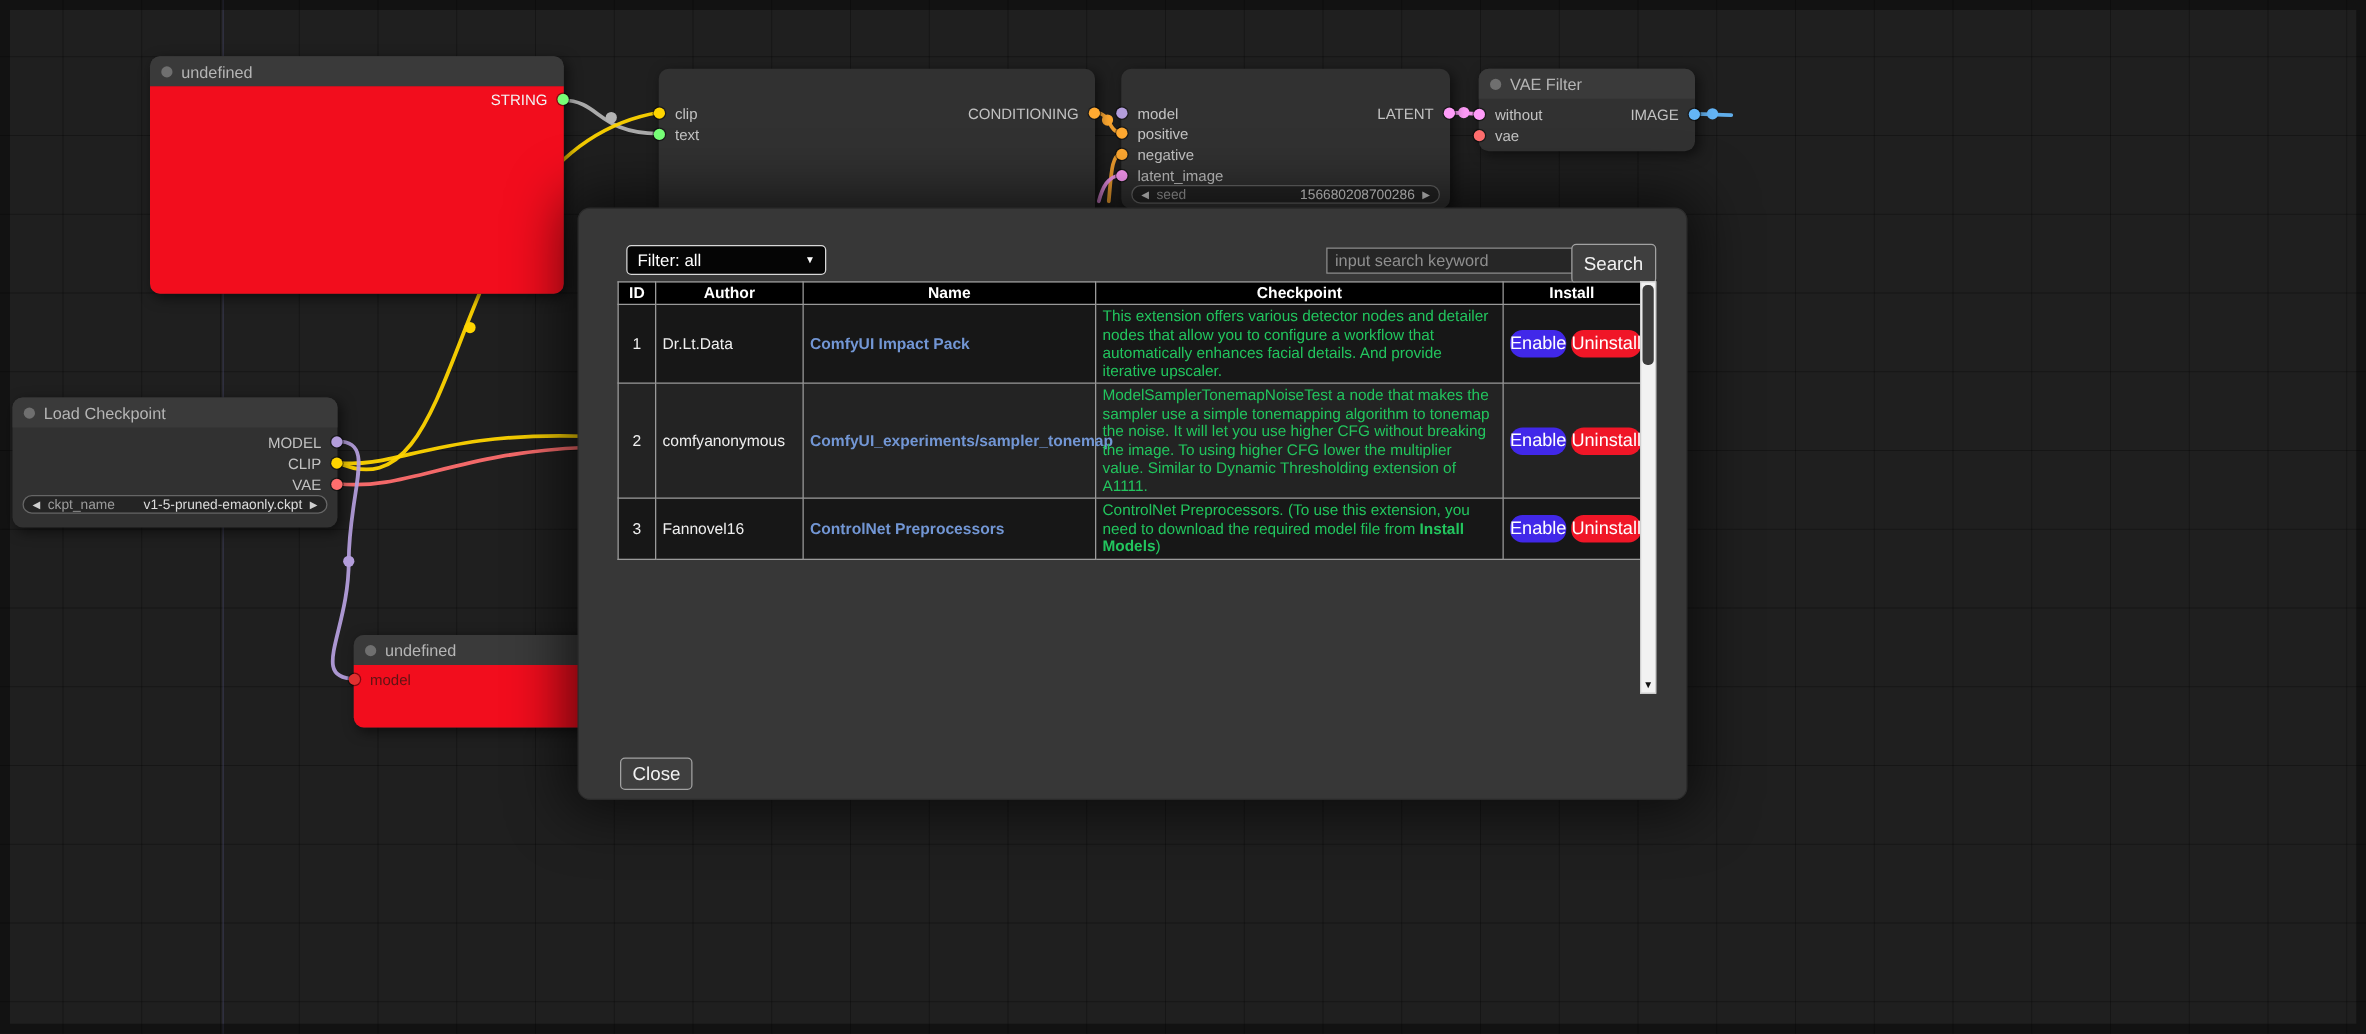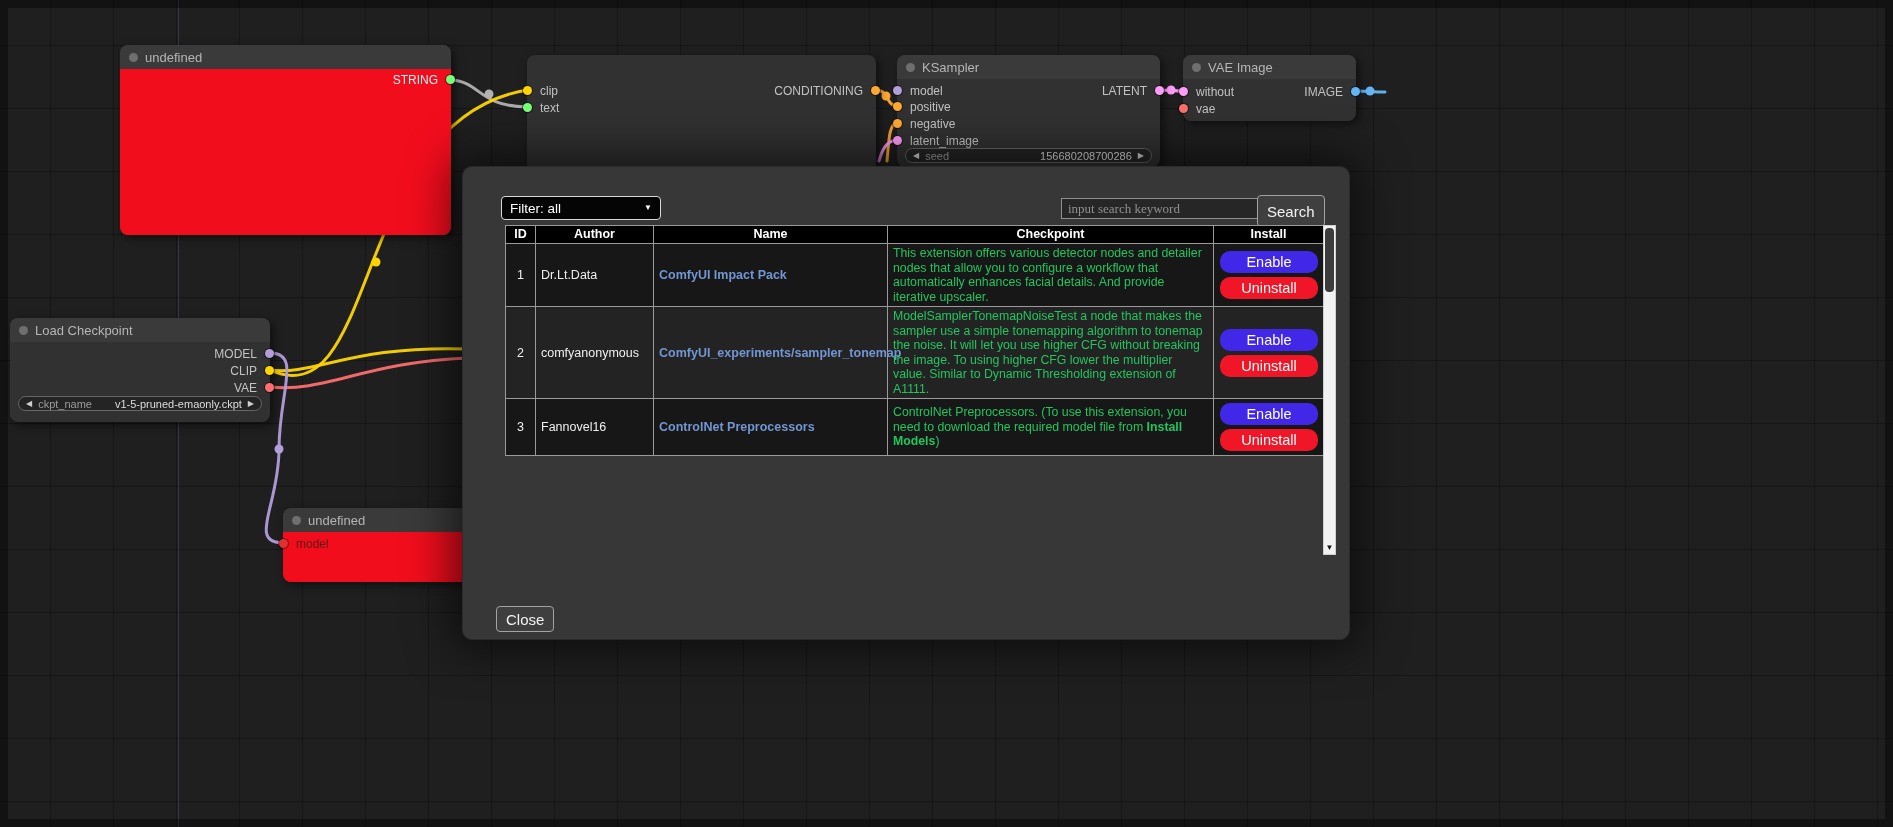--- a/index.html
+++ b/index.html
@@ -56,38 +56,38 @@
     background:#373737;border-radius:10px;z-index:10;
     box-shadow:0 0 45px 10px rgba(0,0,0,.60);border:1px solid #2b2b2b}
   .filter-wrap{position:absolute;left:38px;top:29px;width:160px;height:24px}
   .filter-wrap::after{content:"▼";position:absolute;right:9px;top:7px;font-size:8px;
     color:#fff;pointer-events:none}
   .filter-wrap select{width:100%;height:100%;-webkit-appearance:none;appearance:none;
     background:#050505;color:#fff;border:1px solid #d8d8d8;border-radius:4px;
     font-size:13.5px;padding:0 8px;font-family:inherit}
   .search-input{position:absolute;left:598px;top:31px;width:200px;height:21px;
     background:#262626;border:1px solid #8f8f8f;color:#ddd;font-size:13px;
-    padding:0 6px;font-family:Liberation Serif, serif}
+    padding:0 6px;font-family:Liberation Sans, sans-serif}
   .search-input::placeholder{color:#8f8f8f}
   .btn-plain{background:#3f3f3f;border:1px solid #a2a2a2;border-radius:4px;
     color:#f2f2f2;font-size:15px;padding:2px 9px;font-family:inherit;cursor:pointer}
   .search-btn{position:absolute;left:794px;top:28px;height:32px}
   .close-btn{position:absolute;left:33px;top:439px;height:26px}
 
-  .scroll-region{position:absolute;left:42px;top:58px;width:831px;height:330px}
+  .scroll-region{position:absolute;left:31px;top:58px;width:831px;height:330px}
   table{border-collapse:collapse;width:818px;table-layout:fixed;font-size:12.5px;color:#efefef}
   th{background:#000;border:1px solid #9a9a9a;font-weight:bold;padding:1px 2px;
     font-size:12.5px;line-height:15px;color:#fff}
   td{border:1px solid #9a9a9a;padding:2px 5px;vertical-align:middle}
   tr.odd td{background:#171717} tr.even td{background:#232323}
   .c-id{text-align:center}
   .c-name a{color:var(--link);font-weight:bold;text-decoration:none;font-size:12.5px}
   .c-desc{font-size:12.3px;line-height:1.18;color:#22c55e}
   .c-install{text-align:center}
-  .install-stack{display:flex;flex-direction:column;align-items:flex-end;gap:4px;padding:2px 0}
+  .install-stack{display:flex;flex-direction:row;align-items:flex-start;gap:4px;padding:2px 0}
   .btn-enable,.btn-uninstall{width:98px;height:22px;border:none;border-radius:10px;
     color:#fff;font-size:14.5px;font-family:inherit;line-height:20px;cursor:pointer}
   .btn-enable{background:var(--btn_enable)}
   .btn-uninstall{background:var(--btn_uninstall)}
 
   .scrollbar{position:absolute;right:0;top:0;width:13px;height:330px;background:#f2f2f2;
     border:1px solid #cfcfcf}
   .scroll-thumb{position:absolute;left:1px;top:2px;width:9px;height:64px;background:#3c3c3c;
     border-radius:4px}
   .scroll-down{position:absolute;left:0;bottom:0;width:11px;height:14px;display:flex;
@@ -139,24 +139,20 @@
       <span class="slot-dot" style="background:var(--slot_string)"></span>
       <span class="slot-label">text</span>
     </div>
     <div class="slot out" style="top:28px">
       <span class="slot-label">CONDITIONING</span>
       <span class="slot-dot" style="background:var(--slot_conditioning)"></span>
     </div>
   </div>
 
   <div class="node" style="left:897px;top:55px;width:263px;height:112px">
-    <div class="node-header">
-      <span class="node-dot"></span>
-      <span class="node-title">KSampler</span>
-    </div>
     <div class="slot in" style="top:28px">
       <span class="slot-dot" style="background:var(--slot_model)"></span>
       <span class="slot-label">model</span>
     </div>
     <div class="slot in" style="top:44px">
       <span class="slot-dot" style="background:var(--slot_conditioning)"></span>
       <span class="slot-label">positive</span>
     </div>
     <div class="slot in" style="top:61px">
       <span class="slot-dot" style="background:var(--slot_conditioning)"></span>
@@ -174,21 +170,21 @@
       <span class="w-arrow">◀</span>
       <span class="w-label">seed</span>
       <span class="w-value">156680208700286</span>
       <span class="w-arrow">▶</span>
     </div>
   </div>
 
   <div class="node" style="left:1183px;top:55px;width:173px;height:66px">
     <div class="node-header">
       <span class="node-dot"></span>
-      <span class="node-title">VAE Image</span>
+      <span class="node-title">VAE Filter</span>
     </div>
     <div class="slot in" style="top:29px">
       <span class="slot-dot" style="background:var(--slot_latent)"></span>
       <span class="slot-label">without</span>
     </div>
     <div class="slot in" style="top:46px">
       <span class="slot-dot" style="background:var(--slot_vae)"></span>
       <span class="slot-label">vae</span>
     </div>
     <div class="slot out" style="top:29px">

